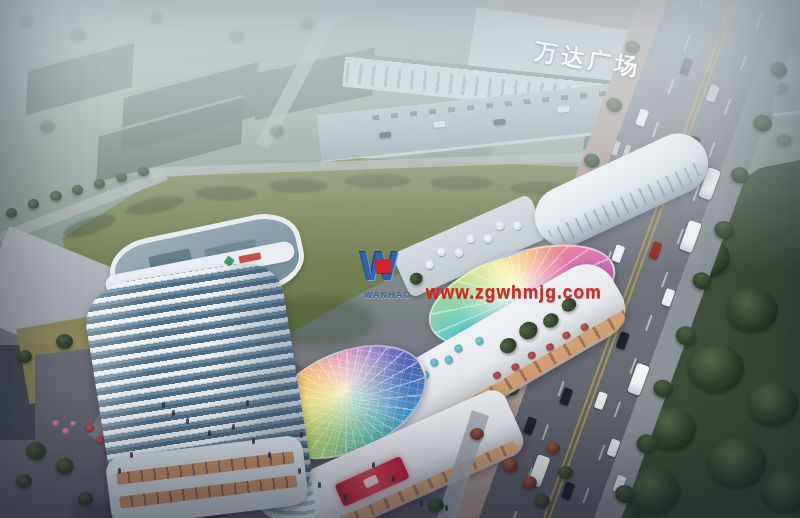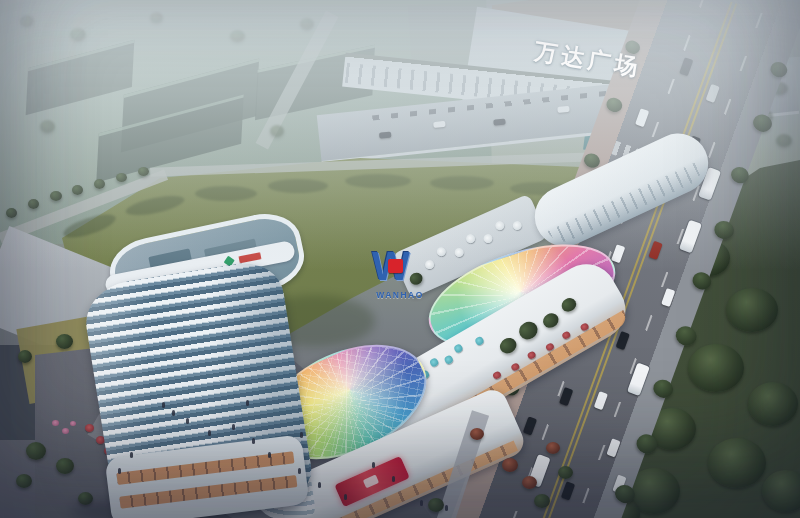--- a/index.html
+++ b/index.html
@@ -292,21 +292,22 @@
   <div class="p" style="left:420px;top:500px;"></div>
     <div class="p" style="left:445px;top:505px;"></div>
   <div class="p" style="left:130px;top:452px;"></div>
     <div class="p" style="left:118px;top:468px;"></div>
 
   <div class="abs" style="left:0;top:0;width:800px;height:270px;pointer-events:none;background:linear-gradient(180deg,rgba(222,231,235,.82) 0%,rgba(222,231,235,.55) 38%,rgba(222,231,235,.28) 70%,rgba(222,231,235,0) 100%);"></div>
 
   <div class="abs" style="left:534px;top:44px;transform:rotate(9deg);font-size:23px;font-weight:bold;letter-spacing:4px;color:rgba(255,255,255,.97);text-shadow:0 0 3px rgba(175,190,198,.9),0 1px 2px rgba(120,135,145,.5);">万达广场</div>
 
   <div class="abs" style="left:356px;top:250px;width:250px;height:62px;">
-    <div class="abs" style="left:12px;top:0;width:66px;height:56px;">
+    <div class="abs" style="left:0;top:0;width:66px;height:56px;">
       <span style="position:absolute;left:4px;top:-4px;font-size:40px;font-weight:900;color:#2f62b0;line-height:1;text-shadow:1px 1px 0 #7ea0d0,-1px -1px 0 #1c3f7c;">W</span>
       <span class="abs" style="left:20px;top:9px;width:15px;height:14px;background:#d8232b;border-radius:2px;box-shadow:0 1px 1px rgba(60,10,10,.5);"></span>
       <span style="position:absolute;left:0;top:40px;width:64px;text-align:center;font-size:8.5px;font-weight:bold;letter-spacing:1.5px;color:#2f62b0;text-shadow:0 1px 0 rgba(255,255,255,.4);">WANHAO</span>
     </div>
+    <div class="wm-red" style="position:absolute;left:70px;top:32px;font-size:17.5px;letter-spacing:1px;">www.zgwhmjg.com</div>
   </div>
 
   <div class="vignette"></div>
 </div>
 
 </body></html>

